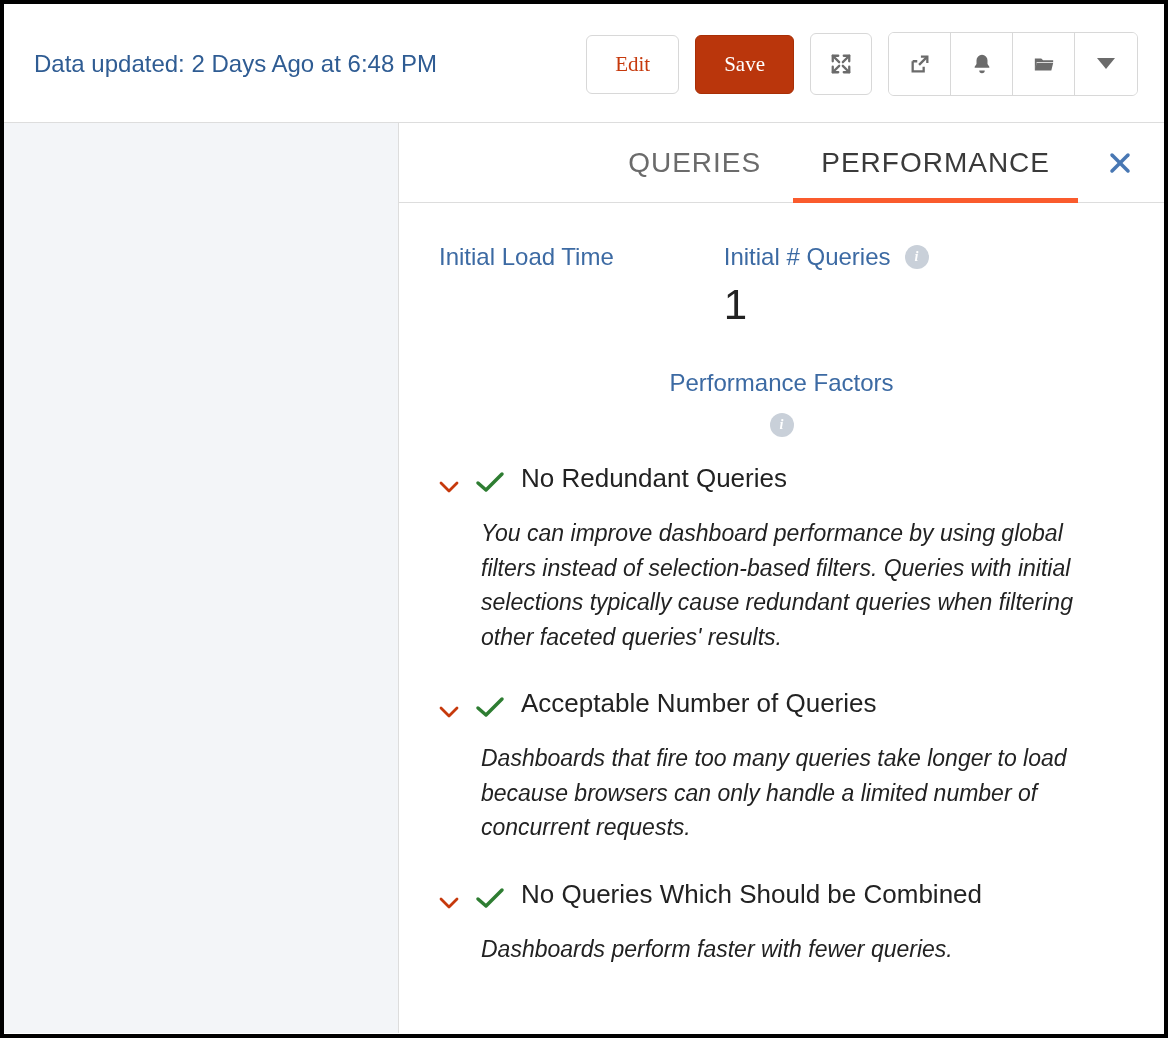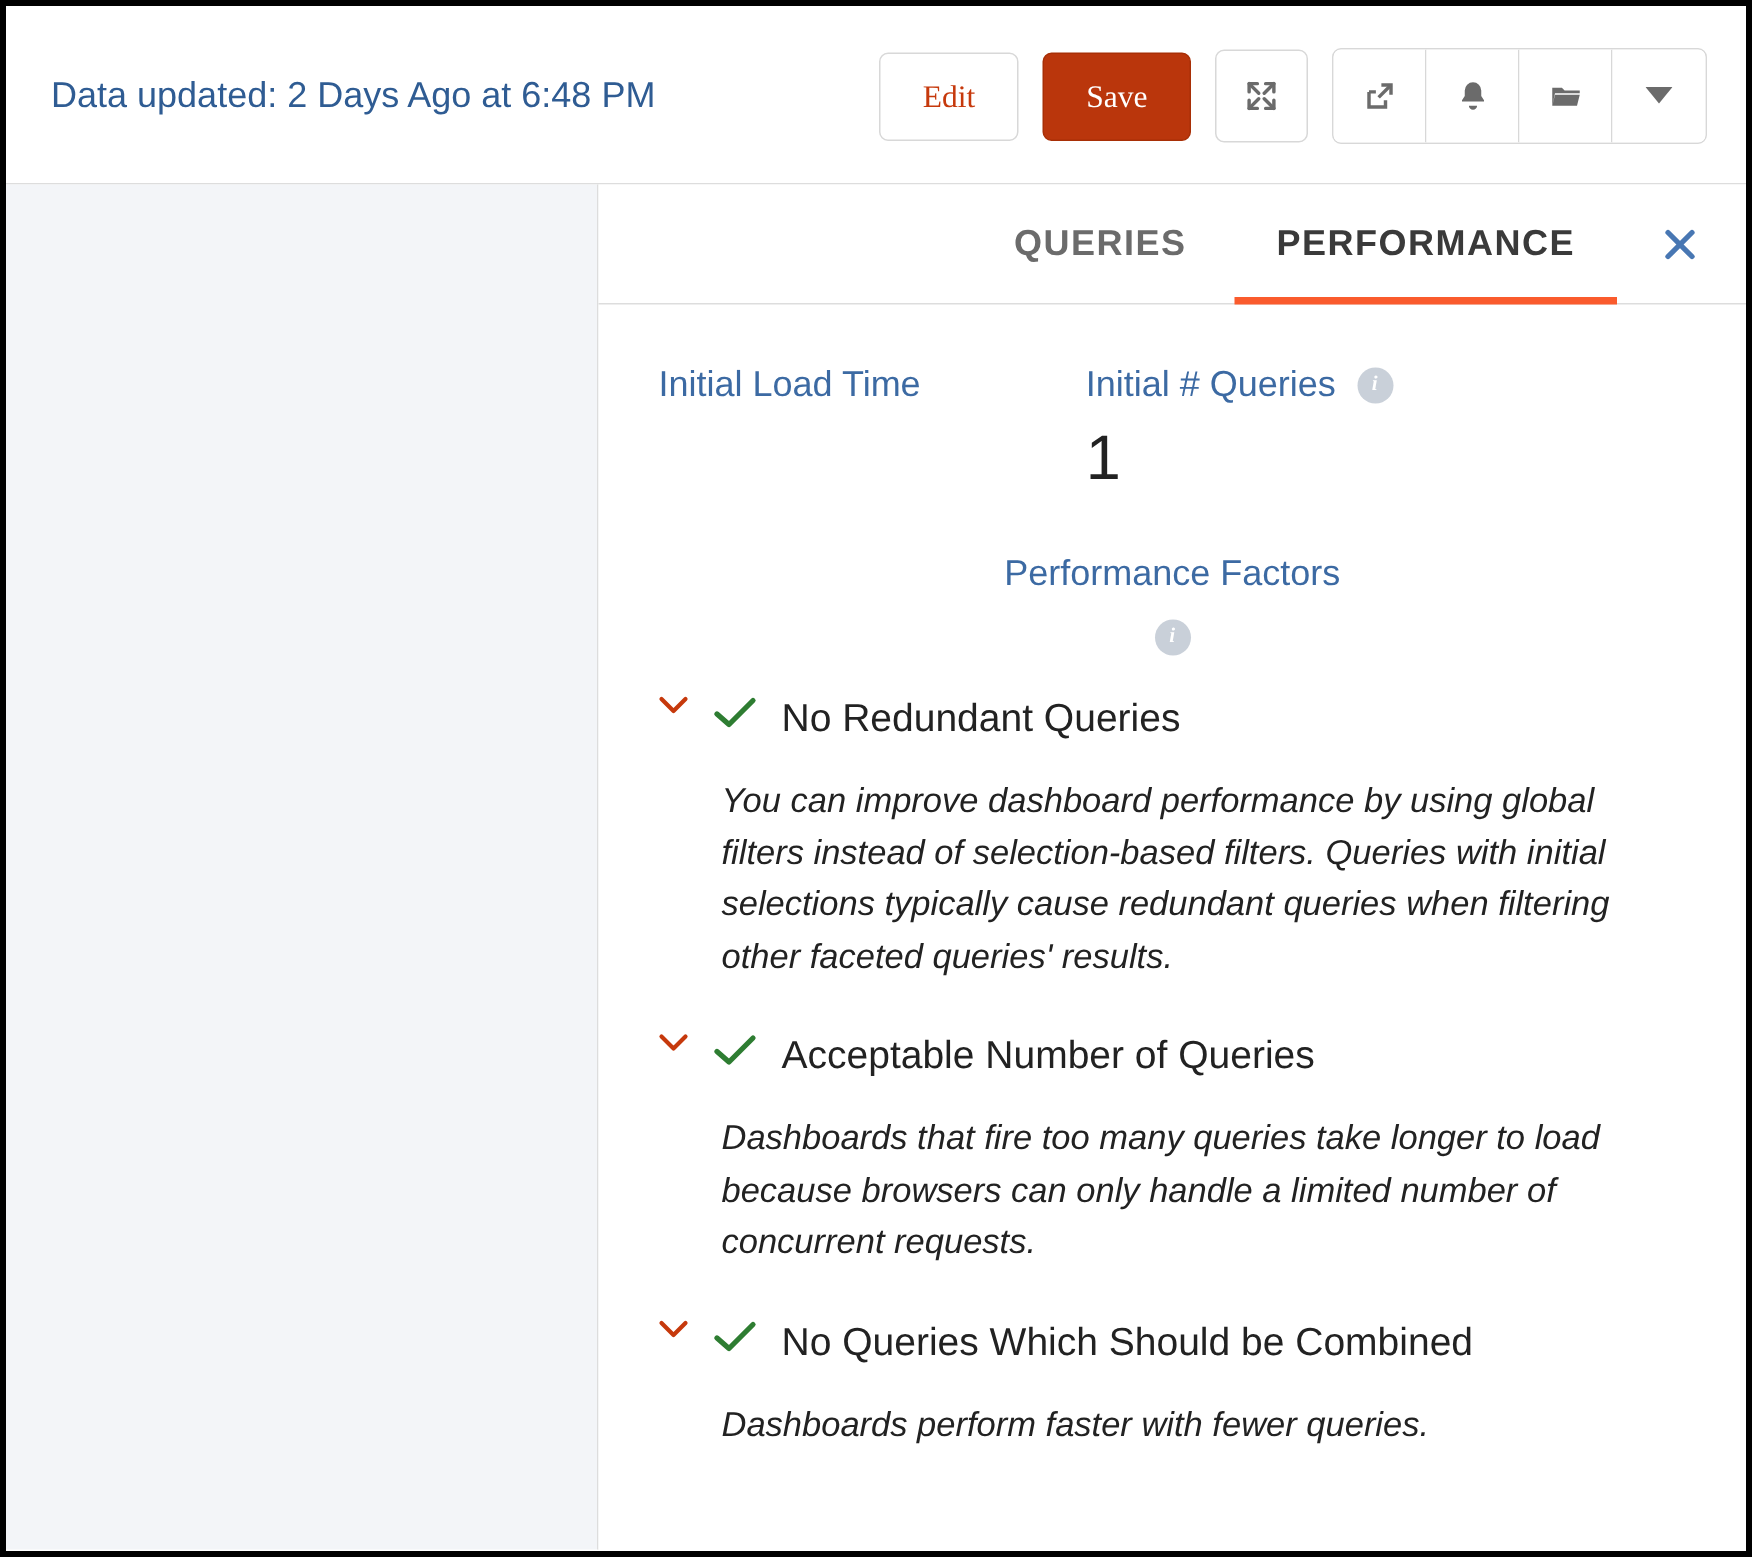--- a/index.html
+++ b/index.html
@@ -90,22 +90,22 @@
       display: flex;
       align-items: center;
       border-bottom: 1px solid #ddd;
       height: 80px;
       position: relative;
     }
     .tab-spacer-left { flex: 1; }
     .tab {
       text-transform: uppercase;
       letter-spacing: 1px;
-      font-size: 24px;
-      font-weight: 700;
+      font-size: 28px;
+      font-weight: 400;
       color: #6b6b6b;
       padding: 0 30px;
       height: 100%;
       display: flex;
       align-items: center;
       cursor: pointer;
       position: relative;
     }
     .tab.active {
       color: #3a3a3a;
@@ -169,21 +169,21 @@
       align-items: center;
       gap: 16px;
       margin-bottom: 26px;
       flex-direction: column;
     }
     .factor-item {
       margin-bottom: 34px;
     }
     .factor-header {
       display: flex;
-      align-items: flex-start;
+      align-items: flex-end;
       gap: 16px;
       margin-bottom: 22px;
     }
     .chevron-down {
       color: #c6390c;
     }
     .check-mark {
       color: #2e7d32;
     }
     .factor-title {

